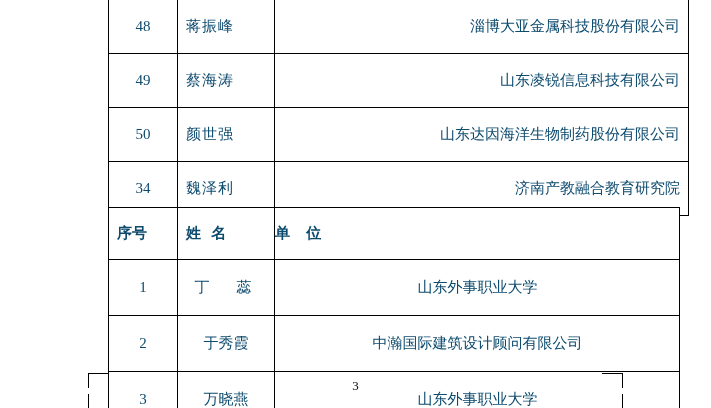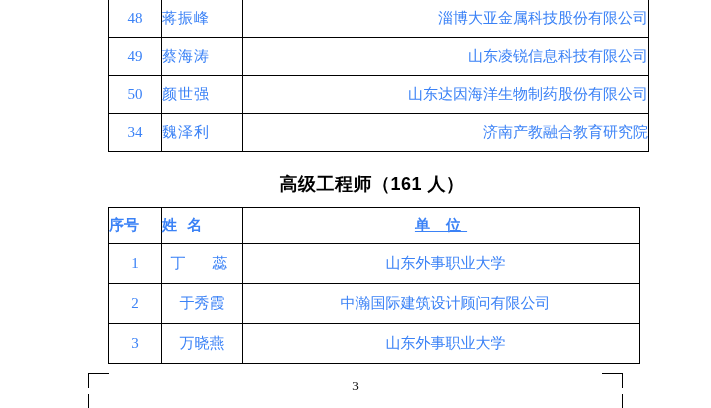--- a/index.html
+++ b/index.html
@@ -24,22 +24,22 @@
   }
 
   
   .tbl {
     border-collapse: collapse;
     table-layout: fixed;
   }
   .tbl td {
     border: 1px solid #000000;
     font-size: 15px;
-    color: #3b82f6;
-    padding: 0;
+    color: #0c4a6e;
+    padding: 8px;
     vertical-align: middle;
     background: #fff;
   }
 
   .top-table {
     position: absolute;
     left: 108px;
     top: -1px;
     width: 528px;
   }
@@ -96,24 +96,23 @@
     padding-left: 9px;
   }
   .bot-table tr.header-row td {
     height: 35px;
     font-weight: bold;
     font-family: "Liberation Sans", "DejaVu Sans", sans-serif;
     font-size: 15px;
     text-align: left;
   }
   .bot-table tr.header-row td.c-org {
-    text-align: center;
+    text-align: left;
     padding-left: 0;
     letter-spacing: 6px;
-    text-decoration: underline;
   }
   .bot-table tr.header-row td.c-name {
     letter-spacing: 3px;
   }
   .name-sp {
     letter-spacing: 6px;
     padding-left: 5px;
   }
 
   
@@ -161,21 +160,20 @@
         <td class="c-org">山东达因海洋生物制药股份有限公司</td>
       </tr>
       <tr>
         <td class="c-no">34</td>
         <td class="c-name">魏泽利</td>
         <td class="c-org">济南产教融合教育研究院</td>
       </tr>
     </tbody>
   </table>
 
-  <div class="section-title">高级工程师（161 人）</div>
 
   <table class="tbl bot-table">
     <tbody>
       <tr class="header-row">
         <td class="c-no">序号</td>
         <td class="c-name">姓 名</td>
         <td class="c-org">单    位</td>
       </tr>
       <tr>
         <td class="c-no">1</td>

